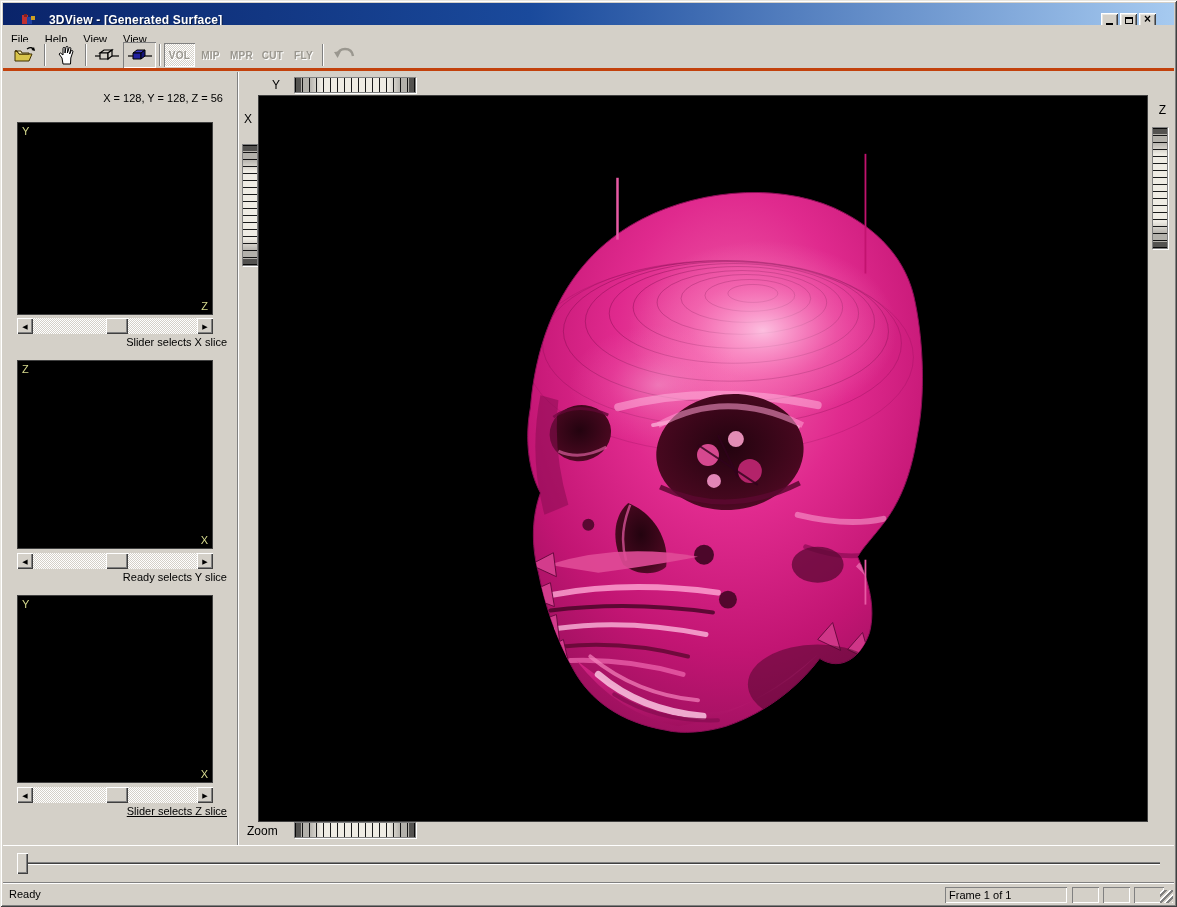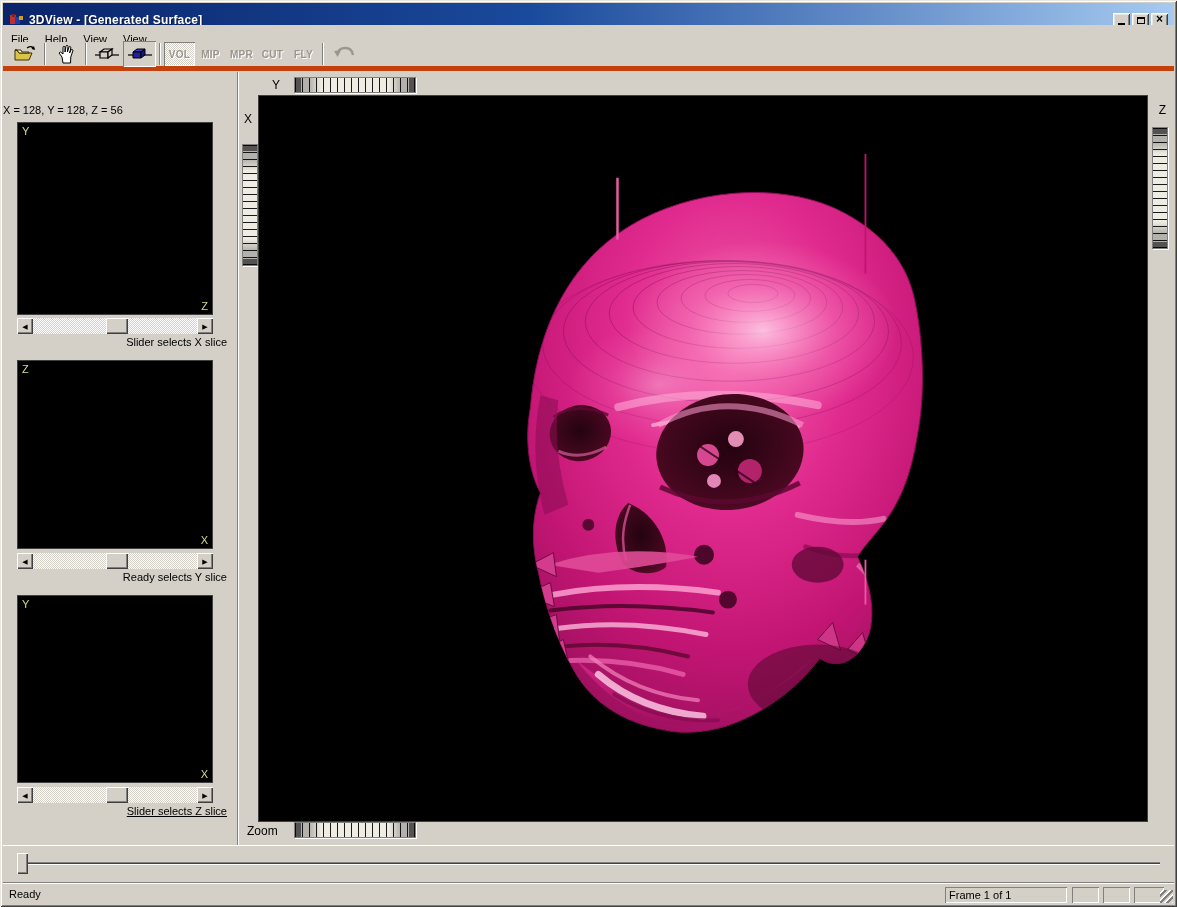--- a/index.html
+++ b/index.html
@@ -7,54 +7,54 @@
   #window{
     position:relative;width:1177px;height:907px;background:#d4d0c8;
     font-family:"Liberation Sans","DejaVu Sans",sans-serif;font-size:11px;color:#000;
     overflow:hidden;
     box-shadow:inset 1px 1px 0 #e8e6e0, inset -1px -1px 0 #404040, inset 2px 2px 0 #fff, inset -2px -2px 0 #808080;
   }
   
   .titlebar{
     position:absolute;left:3px;top:3px;right:3px;height:34px;
     background:linear-gradient(90deg,#0a246a 0%,#1a4a9c 45%,#a6caf0 100%);
-    display:flex;align-items:center;padding:0 6px;color:#fff;
+    display:flex;align-items:center;padding:0 18px;color:#fff;gap:8px;
   }
   .title-icon{width:16px;height:16px;margin-right:4px;position:relative;flex:0 0 auto;}
   .title-icon .px{position:absolute;}
   .title-text{font-size:12px;font-weight:bold;letter-spacing:.2px;
     text-shadow:1px 1px 0 rgba(0,0,0,.45);white-space:nowrap;flex:1;}
   .winbtns{display:flex;gap:2px;}
   .winbtn{
     width:17px;height:15px;background:#d4d0c8;position:relative;
     box-shadow:inset 1px 1px 0 #fff, inset -1px -1px 0 #404040, inset 2px 2px 0 #e8e6e0, inset -2px -2px 0 #808080;
     display:flex;align-items:center;justify-content:center;
     font-size:10px;font-weight:bold;color:#000;line-height:1;cursor:default;
   }
   .glyph-min{width:7px;height:2px;background:#000;margin-top:7px;}
   .glyph-max{width:8px;height:7px;border:1px solid #000;border-top-width:2px;}
   .glyph-close{font-size:12px;font-weight:bold;transform:translateY(-1px);}
   
   .menubar{position:absolute;left:3px;top:25px;right:3px;height:17px;display:flex;align-items:center;background:#d4d0c8;}
   .menu-item{padding:2px 8px 3px 8px;cursor:default;margin-top:12px;}
   
   .toolbar{position:absolute;left:3px;top:42px;right:3px;height:29px;background:#d4d0c8;
-    border-bottom:5px solid #c2410c;display:flex;align-items:center;padding-left:5px;}
+    border-bottom:3px solid #c2410c;display:flex;align-items:center;padding-left:5px;}
   .tbtn{width:33px;height:26px;display:flex;align-items:center;justify-content:center;position:relative;}
   .tbtn.checked{box-shadow:inset 1px 1px 0 #808080, inset -1px -1px 0 #fff;}
   .tbtn.checked-lite{
     box-shadow:inset 1px 1px 0 #808080, inset -1px -1px 0 #fff;
     background-image:conic-gradient(#ffffff 25%, rgba(255,255,255,0) 0 50%, #ffffff 0 75%, rgba(255,255,255,0) 0);
     background-size:2px 2px;}
   .tsep{width:2px;height:22px;margin:0 3px;border-left:1px solid #808080;border-right:1px solid #fff;}
   .mode-btn{width:31px;height:24px;display:flex;align-items:center;justify-content:center;
     font-size:10px;font-weight:bold;color:#99968e;text-shadow:1px 1px 0 #fff;letter-spacing:.3px;}
   
   .left-panel{position:absolute;left:3px;top:72px;width:234px;bottom:62px;background:#d4d0c8;}
-  .coords{position:absolute;left:0;top:32px;width:220px;text-align:left;}
+  .coords{position:absolute;left:0;top:20px;width:220px;text-align:right;}
   .slice-view{position:absolute;left:14px;width:196px;background:#000;border:1px solid #404040;}
   .axis-tl{position:absolute;left:4px;top:2px;color:#d6da8e;font-size:11px;}
   .axis-br{position:absolute;right:4px;bottom:2px;color:#d6da8e;font-size:11px;}
   .sbar{position:absolute;left:14px;width:196px;height:16px;
     background-image:conic-gradient(#ffffff 25%, rgba(255,255,255,0) 0 50%, #ffffff 0 75%, rgba(255,255,255,0) 0);
     background-size:2px 2px;background-color:#d4d0c8;}
   .sbtn{position:absolute;top:0;width:16px;height:16px;background:#d4d0c8;
     box-shadow:inset 1px 1px 0 #fff, inset -1px -1px 0 #404040, inset -2px -2px 0 #808080;
     display:flex;align-items:center;justify-content:center;font-size:7px;color:#000;line-height:1;}
   .sthumb{position:absolute;top:0;left:89px;width:22px;height:16px;background:#d4d0c8;

